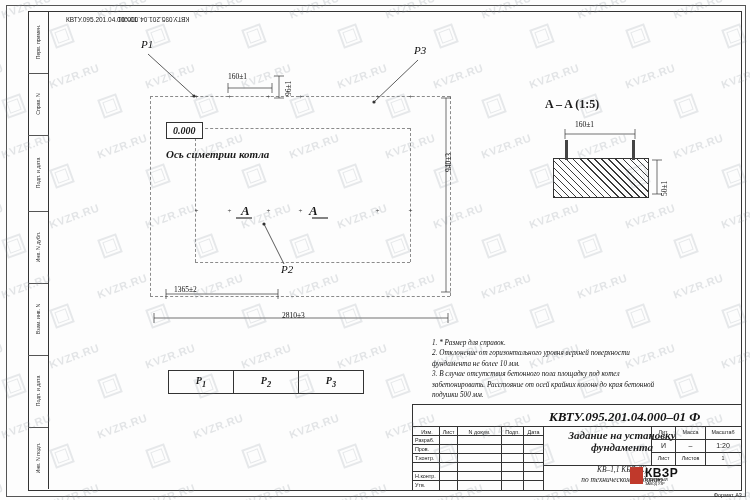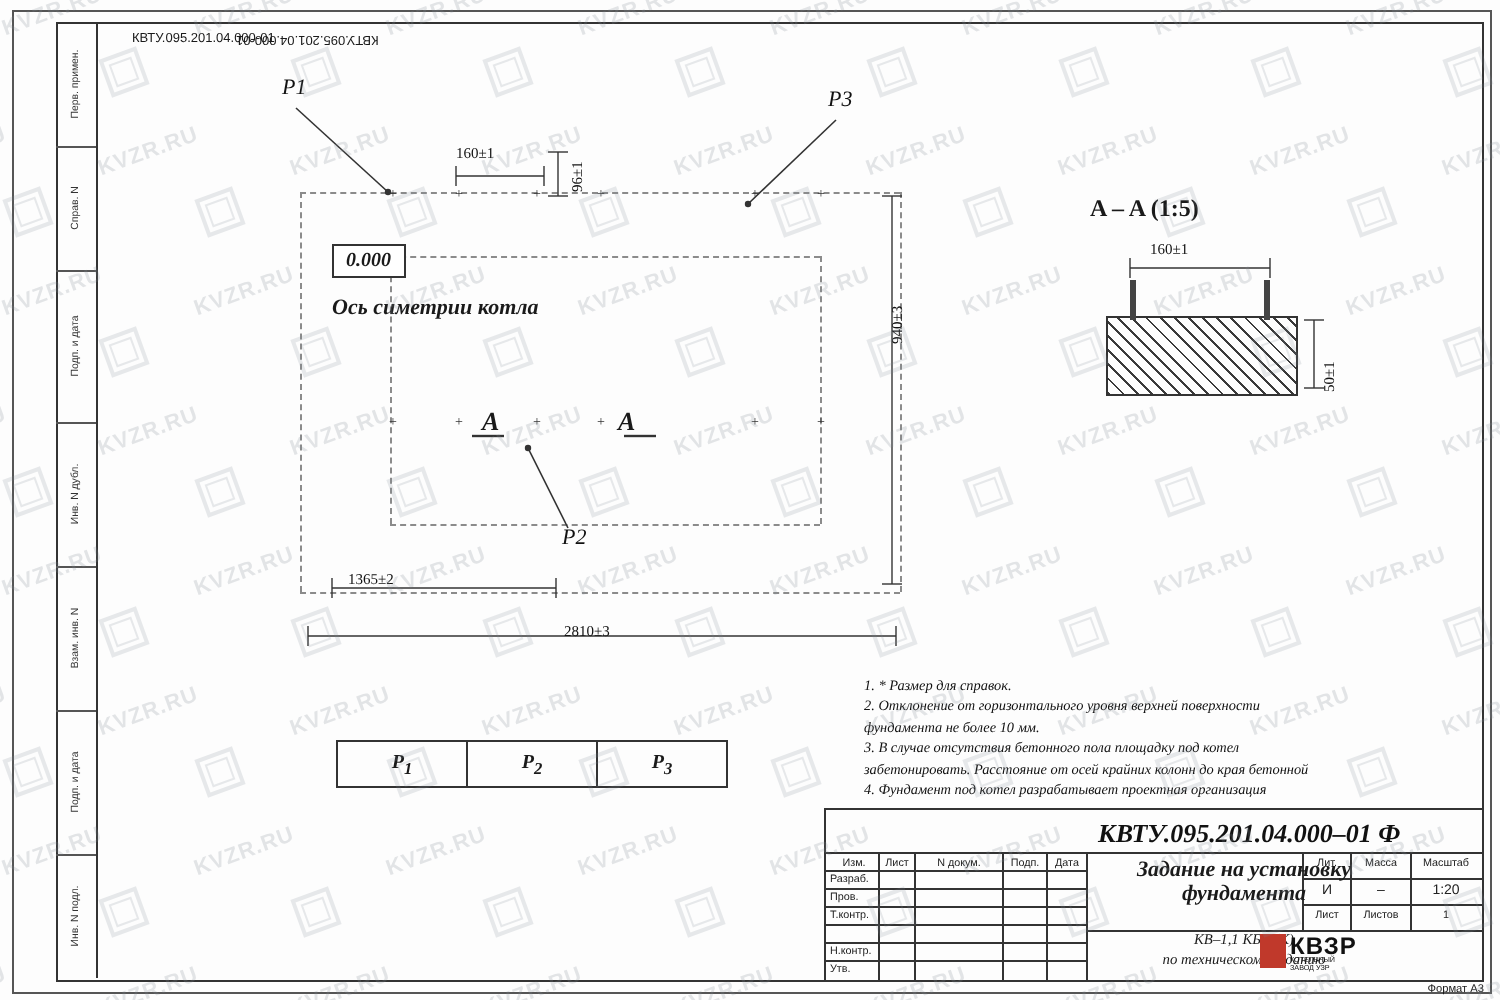--- a/index.html
+++ b/index.html
@@ -214,21 +214,21 @@
     <line x1="4" y1="38" x2="14" y2="38" stroke="#333" stroke-width="0.7"></line>
   </svg>
   <div class="dim v" style="left:660px;top:196px;">50±1</div>
 
   <div class="notes" style="left:432px;top:338px;">
     <div>1. * Размер для справок.</div>
     <div>2. Отклонение от горизонтального уровня верхней поверхности</div>
     <div>фундамента не более 10 мм.</div>
     <div>3. В случае отсутствия бетонного пола площадку под котел</div>
     <div>забетонировать. Расстояние от осей крайних колонн до края бетонной</div>
-    <div>4. Фундамент под котел разрабатывает проектная организация</div>
+    <div>подушки 500 мм.</div>
   </div>
 
   <table class="ptable" style="left:168px;top:370px;">
     <tbody>
         <tr class="hdr">
       <td><span>P</span><sub>1</sub></td>
       <td><span>P</span><sub>2</sub></td>
       <td><span>P</span><sub>3</sub></td>
     </tr>
   </tbody>

